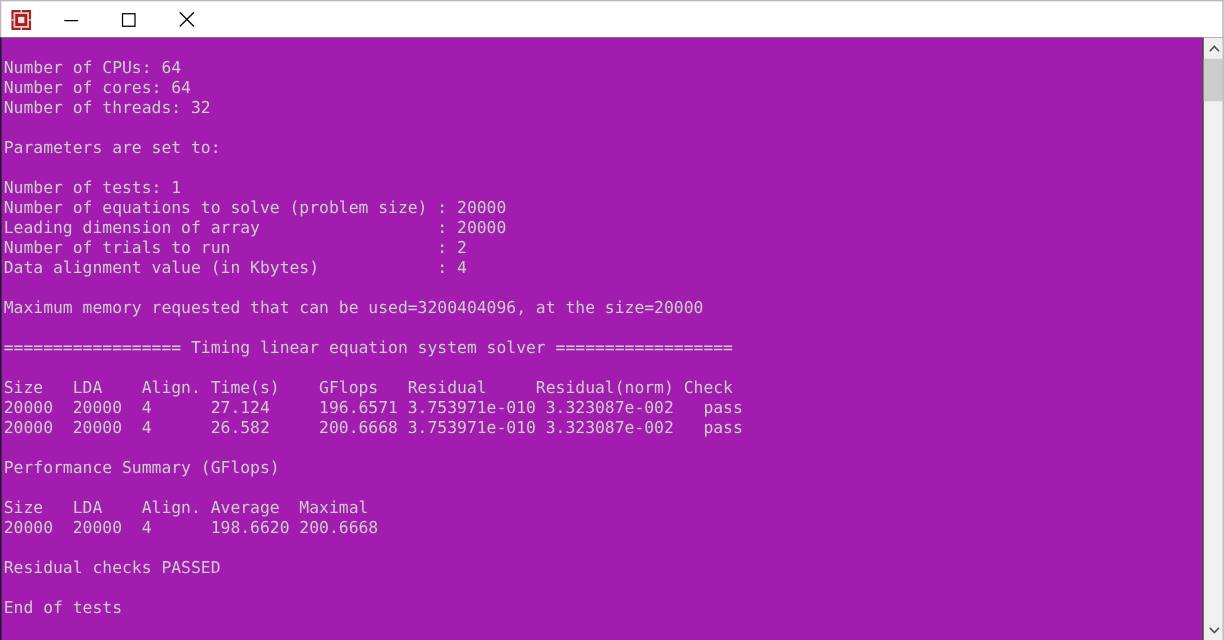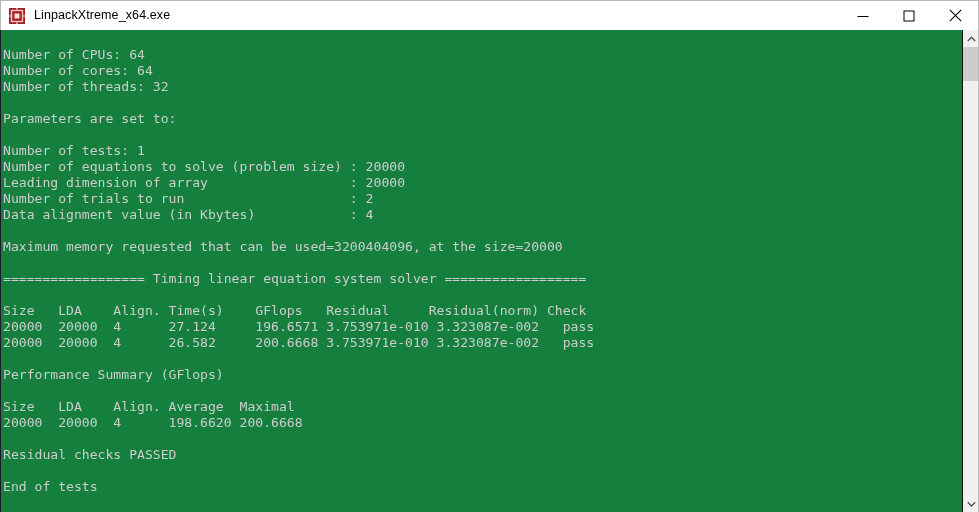--- a/index.html
+++ b/index.html
@@ -83,21 +83,21 @@
     background: #0c0c0c;
     border-left: 1px solid #1a1a2e;
     box-sizing: border-box;
     overflow: hidden;
     display: flex;
   }
 
   .console-text {
     flex: 1 1 auto;
     position: relative;
-    background: #15803d;
+    background: #a21caf;
     padding: 0;
     overflow: hidden;
   }
 
   .console-lines {
     position: absolute;
     top: 4px;
     left: 2px;
     font-family: "DejaVu Sans Mono", "Liberation Mono", monospace;
     font-size: 13.1px;
@@ -173,21 +173,20 @@
     <svg class="app-icon" viewBox="0 0 16 16" xmlns="http://www.w3.org/2000/svg">
       <rect x="0" y="0" width="16" height="16" fill="#a52020"></rect>
       <rect x="2.5" y="2.5" width="11" height="11" fill="none" stroke="#f0c9c9" stroke-width="1.4"></rect>
       <rect x="5.5" y="5.5" width="5" height="5" fill="#f5e2e2"></rect>
       <rect x="7.4" y="0" width="1.2" height="3" fill="#f0c9c9"></rect>
       <rect x="7.4" y="13" width="1.2" height="3" fill="#f0c9c9"></rect>
       <rect x="0" y="7.4" width="3" height="1.2" fill="#f0c9c9"></rect>
       <rect x="13" y="7.4" width="3" height="1.2" fill="#f0c9c9"></rect>
     </svg>
 
-    <div class="title-text">LinpackXtreme_x64.exe</div>
 
     <div class="win-controls">
       <button class="win-btn" aria-label="Minimize">
         <svg width="12" height="12" viewBox="0 0 12 12">
           <rect x="0.5" y="6" width="11" height="1" fill="#000000"></rect>
         </svg>
       </button>
       <button class="win-btn" aria-label="Maximize">
         <svg width="12" height="12" viewBox="0 0 12 12">
           <rect x="1" y="1" width="10" height="10" fill="none" stroke="#000000" stroke-width="1"></rect>

